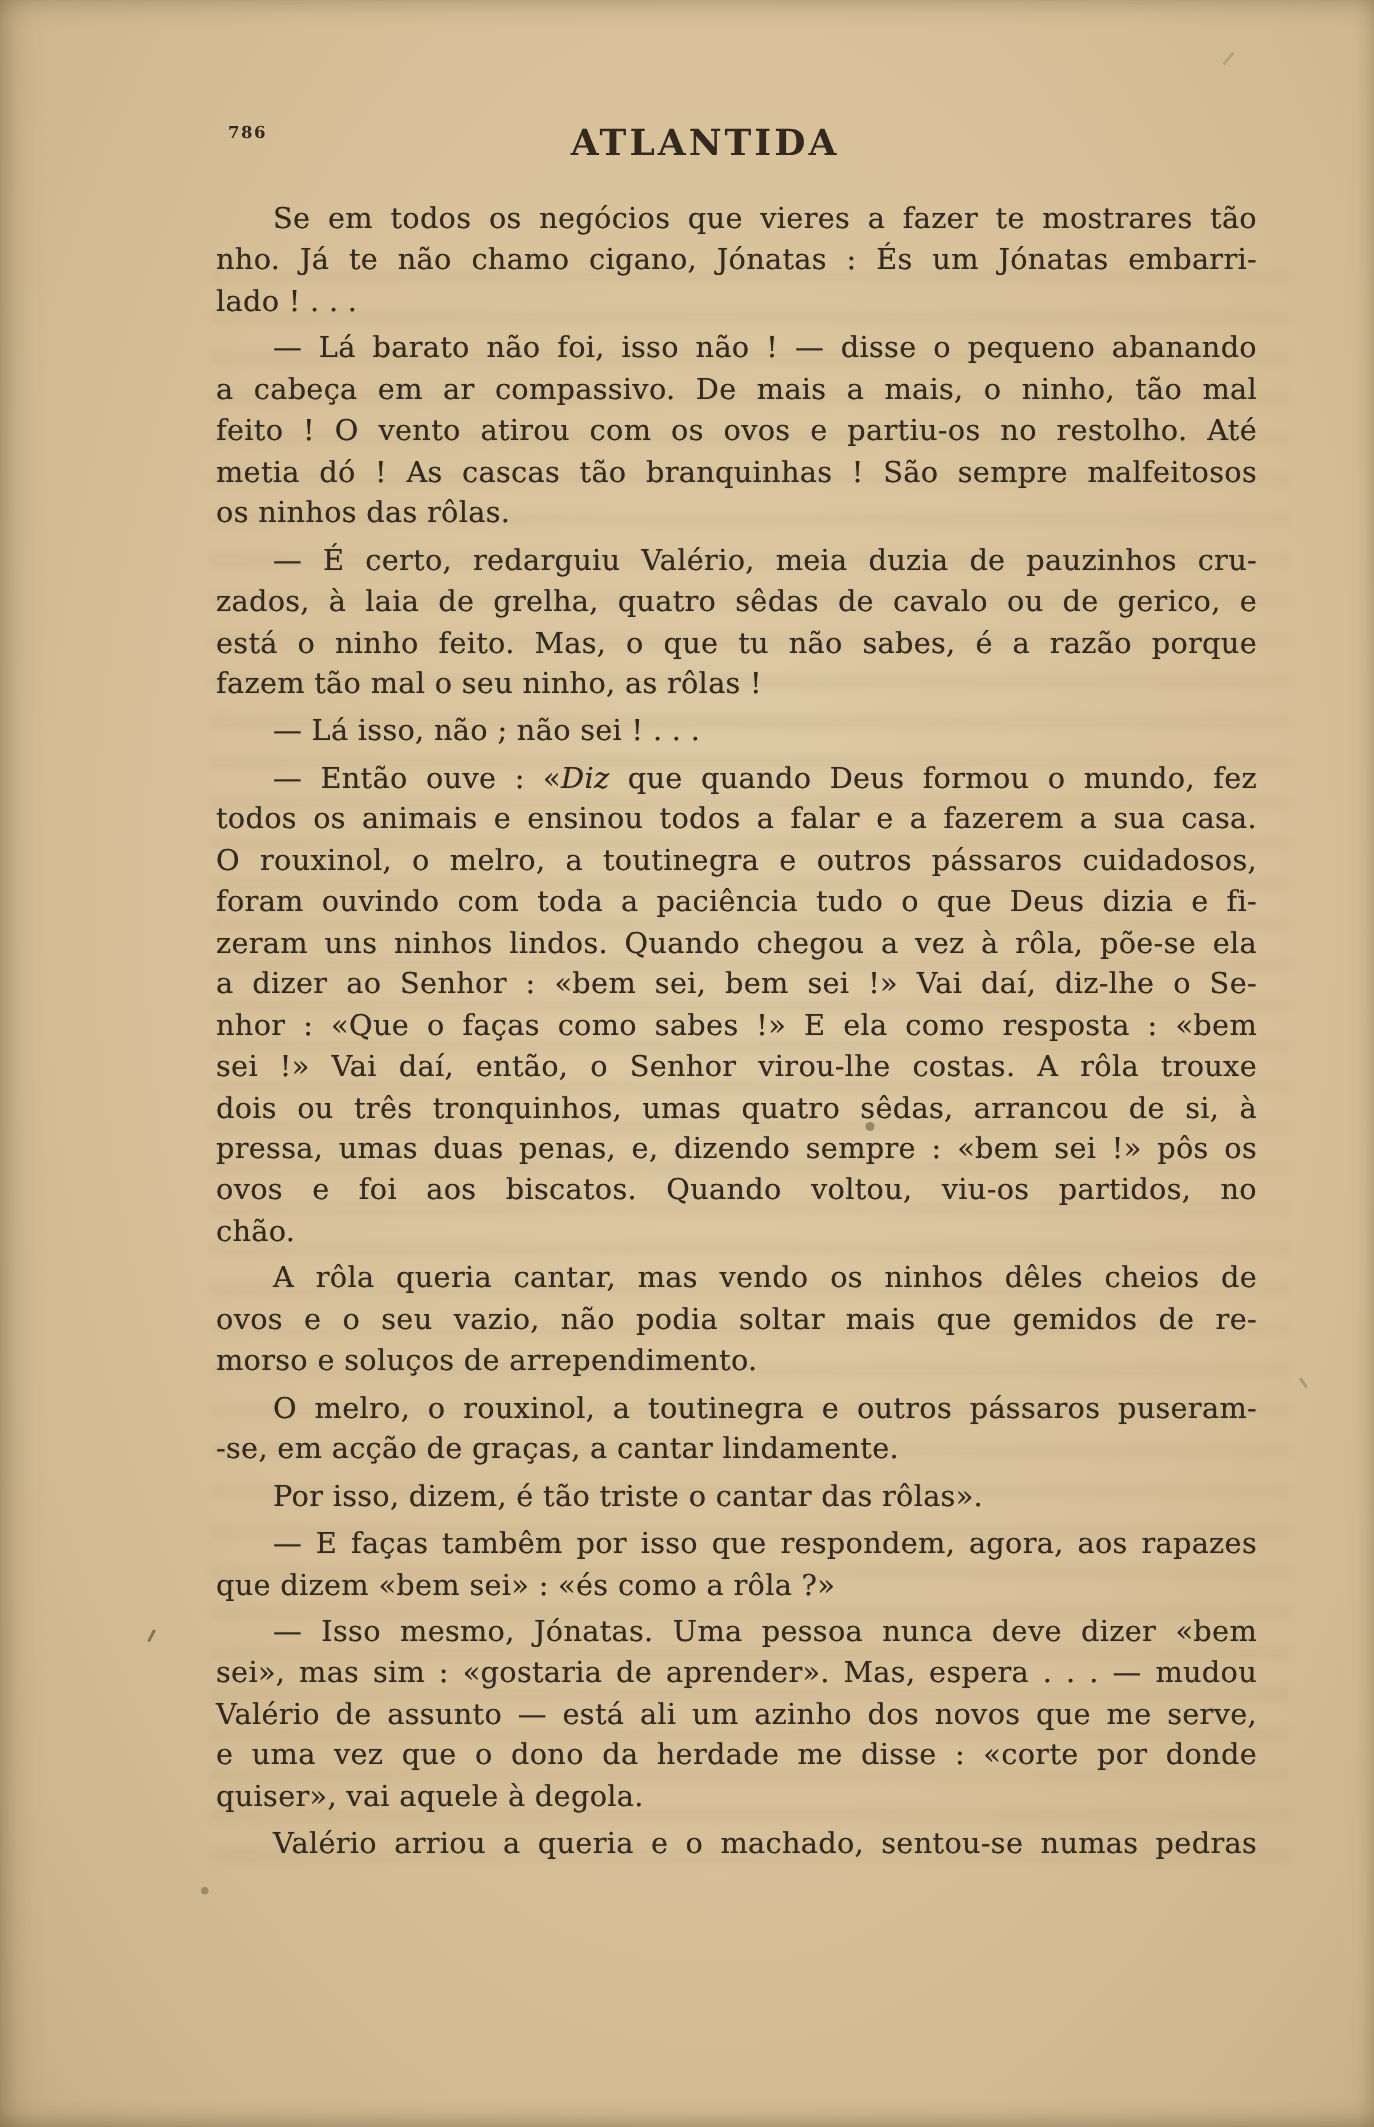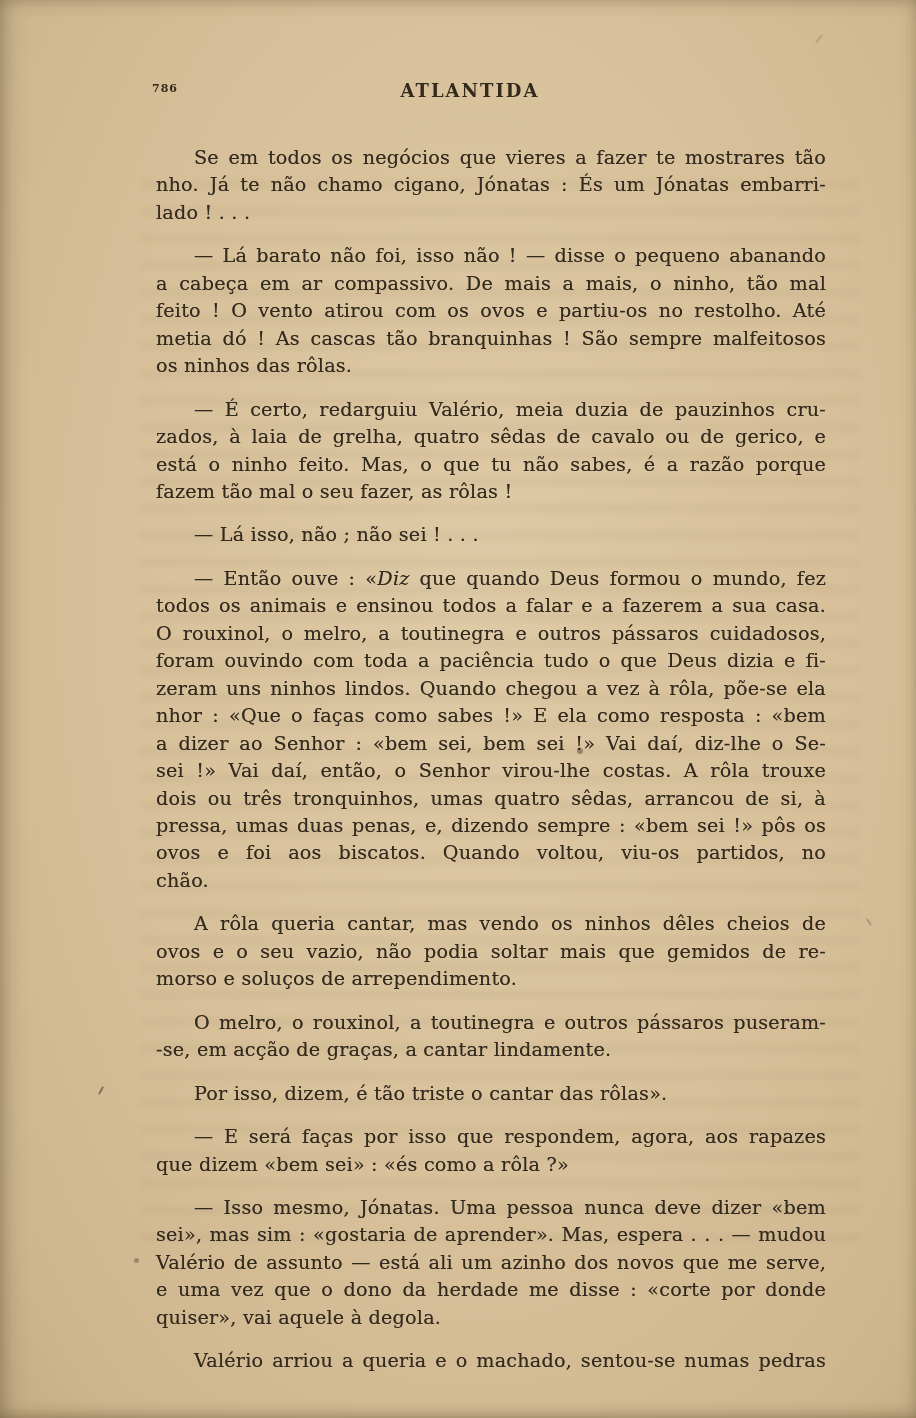--- a/index.html
+++ b/index.html
@@ -35,30 +35,30 @@
   .running-head {
     position: absolute; left: 140px; width: 700px; top: 80px; height: 24px;
     color: #33291d;
   }
   .page-number {
     position: absolute; left: 12px; top: 2px;
     font-size: 11px; font-weight: bold; letter-spacing: 1px;
   }
   .journal-title {
     position: absolute; left: 0; right: 40px; top: 0; text-align: center;
-    font-size: 18px; font-weight: bold; letter-spacing: 2px;
+    font-size: 24px; font-weight: bold; letter-spacing: 2px;
   }
   .page-text {
     position: absolute; left: 140px; width: 702px; top: 128px;
     font-size: 19.2px; line-height: 27.45px;
     color: #332a1f;
     text-shadow: 0 0 0.5px rgba(51,42,31,.55);
     letter-spacing: 0.2px;
   }
-  .para { margin: 16px; }
+  .para { margin: 4px; }
   .line { text-align: justify; }
   .line.just { text-align-last: justify; }
   .line.last { text-align-last: left; }
   .line.first { text-indent: 38px; }
   .line i { }
   
   .speck { position: absolute; background: rgba(70,56,38,.55); pointer-events: none; }
   .speck.slash { left: 100px; top: 1086px; width: 2px; height: 9px; transform: rotate(28deg); border-radius: 2px; }
   .speck.dot   { left: 134px; top: 1258px; width: 5px; height: 5px; border-radius: 50%; opacity: .7; }
   .speck.tick  { left: 868px; top: 918px; width: 2px; height: 8px; transform: rotate(-35deg); border-radius: 2px; opacity: .5; }
@@ -86,53 +86,53 @@
         <div class="line first just">— Lá barato não foi, isso não ! — disse o pequeno abanando</div>
         <div class="line just">a cabeça em ar compassivo. De mais a mais, o ninho, tão mal</div>
         <div class="line just">feito ! O vento atirou com os ovos e partiu-os no restolho. Até</div>
         <div class="line just">metia dó ! As cascas tão branquinhas ! São sempre malfeitosos</div>
         <div class="line last">os ninhos das rôlas.</div>
       </div>
       <div class="para">
         <div class="line first just">— É certo, redarguiu Valério, meia duzia de pauzinhos cru-</div>
         <div class="line just">zados, à laia de grelha, quatro sêdas de cavalo ou de gerico, e</div>
         <div class="line just">está o ninho feito. Mas, o que tu não sabes, é a razão porque</div>
-        <div class="line last">fazem tão mal o seu fazer, as rôlas !</div>
+        <div class="line last">fazem tão mal o seu ninho, as rôlas !</div>
       </div>
       <div class="para">
         <div class="line first last">— Lá isso, não ; não sei ! . . .</div>
       </div>
       <div class="para">
         <div class="line first just">— Então ouve : «<i>Diz</i> que quando Deus formou o mundo, fez</div>
         <div class="line just">todos os animais e ensinou todos a falar e a fazerem a sua casa.</div>
         <div class="line just">O rouxinol, o melro, a toutinegra e outros pássaros cuidadosos,</div>
         <div class="line just">foram ouvindo com toda a paciência tudo o que Deus dizia e fi-</div>
         <div class="line just">zeram uns ninhos lindos. Quando chegou a vez à rôla, põe-se ela</div>
+        <div class="line just">a dizer ao Senhor : «bem sei, bem sei !» Vai daí, diz-lhe o Se-</div>
         <div class="line just">nhor : «Que o faças como sabes !» E ela como resposta : «bem</div>
-        <div class="line just">a dizer ao Senhor : «bem sei, bem sei !» Vai daí, diz-lhe o Se-</div>
         <div class="line just">sei !» Vai daí, então, o Senhor virou-lhe costas. A rôla trouxe</div>
         <div class="line just">dois ou três tronquinhos, umas quatro sêdas, arrancou de si, à</div>
         <div class="line just">pressa, umas duas penas, e, dizendo sempre : «bem sei !» pôs os</div>
         <div class="line just">ovos e foi aos biscatos. Quando voltou, viu-os partidos, no</div>
         <div class="line last">chão.</div>
       </div>
       <div class="para">
         <div class="line first just">A rôla queria cantar, mas vendo os ninhos dêles cheios de</div>
         <div class="line just">ovos e o seu vazio, não podia soltar mais que gemidos de re-</div>
         <div class="line last">morso e soluços de arrependimento.</div>
       </div>
       <div class="para">
         <div class="line first just">O melro, o rouxinol, a toutinegra e outros pássaros puseram-</div>
         <div class="line last">-se, em acção de graças, a cantar lindamente.</div>
       </div>
       <div class="para">
         <div class="line first last">Por isso, dizem, é tão triste o cantar das rôlas».</div>
       </div>
       <div class="para">
-        <div class="line first just">— E será faças por isso que respondem, agora, aos rapazes</div>
+        <div class="line first just">— E faças tambêm por isso que respondem, agora, aos rapazes</div>
         <div class="line last">que dizem «bem sei» : «és como a rôla ?»</div>
       </div>
       <div class="para">
         <div class="line first just">— Isso mesmo, Jónatas. Uma pessoa nunca deve dizer «bem</div>
         <div class="line just">sei», mas sim : «gostaria de aprender». Mas, espera . . . — mudou</div>
         <div class="line just">Valério de assunto — está ali um azinho dos novos que me serve,</div>
         <div class="line just">e uma vez que o dono da herdade me disse : «corte por donde</div>
         <div class="line last">quiser», vai aquele à degola.</div>
       </div>
       <div class="para">

